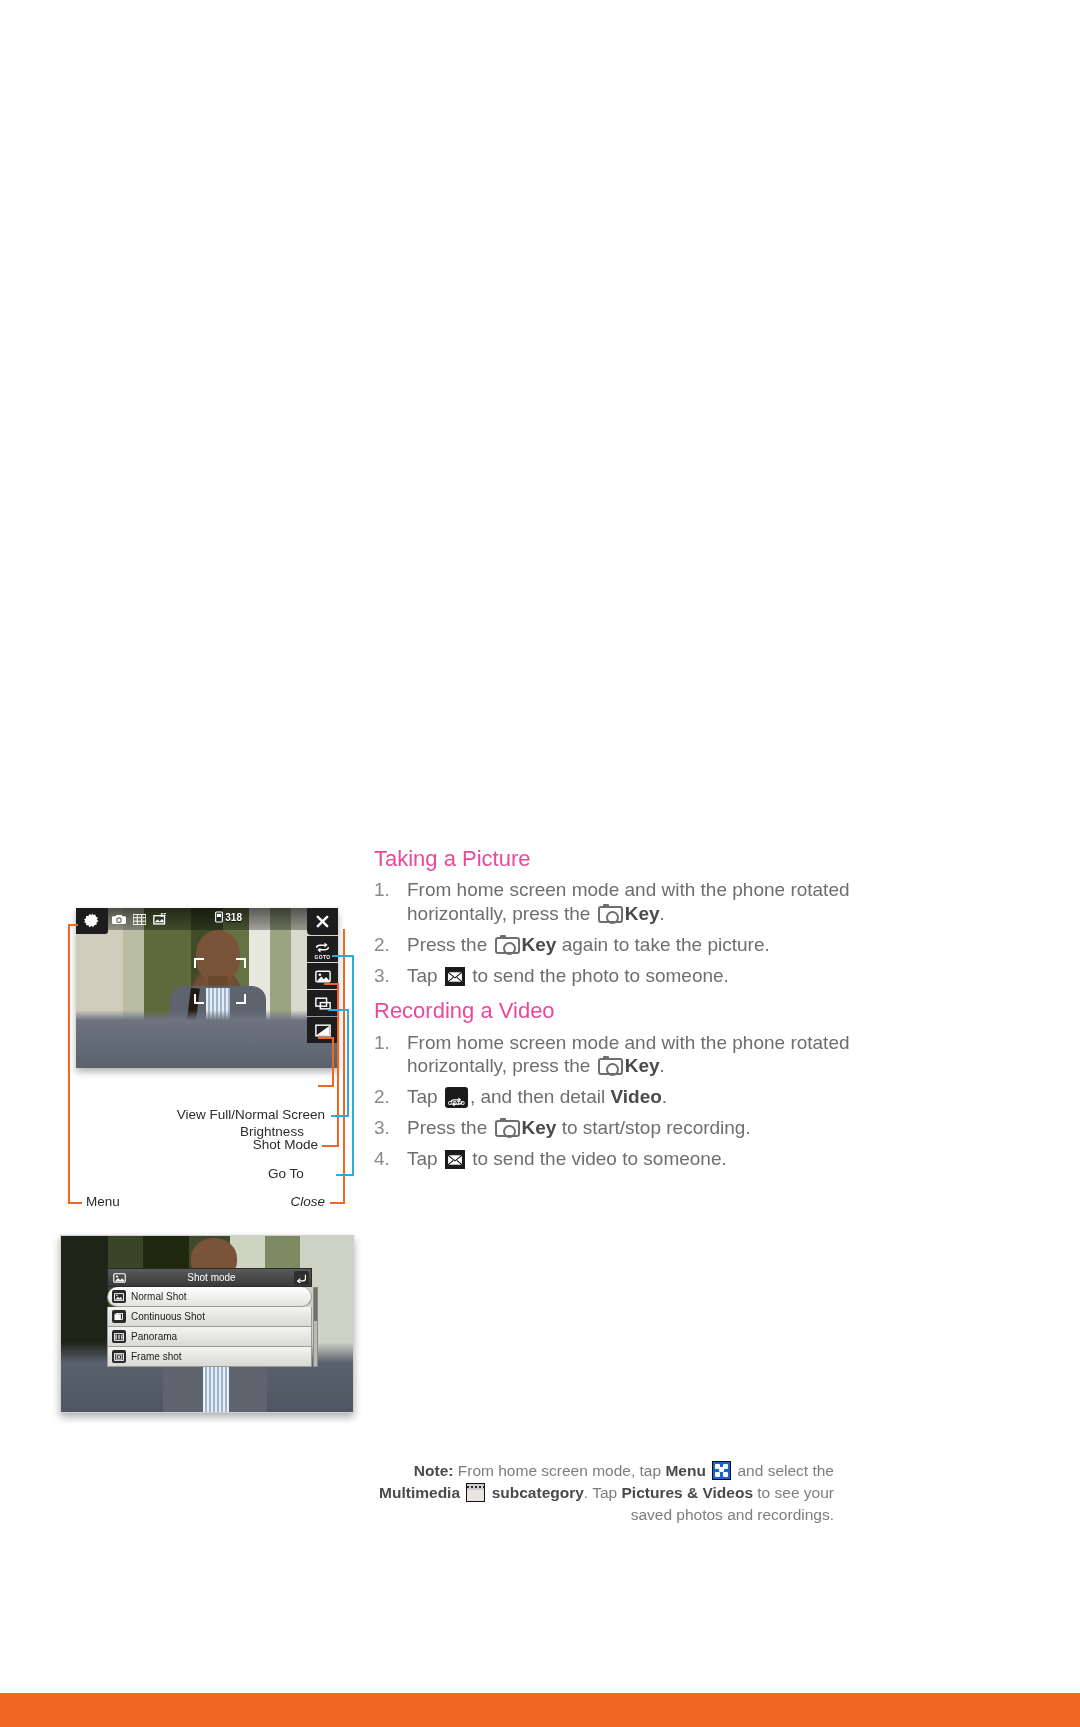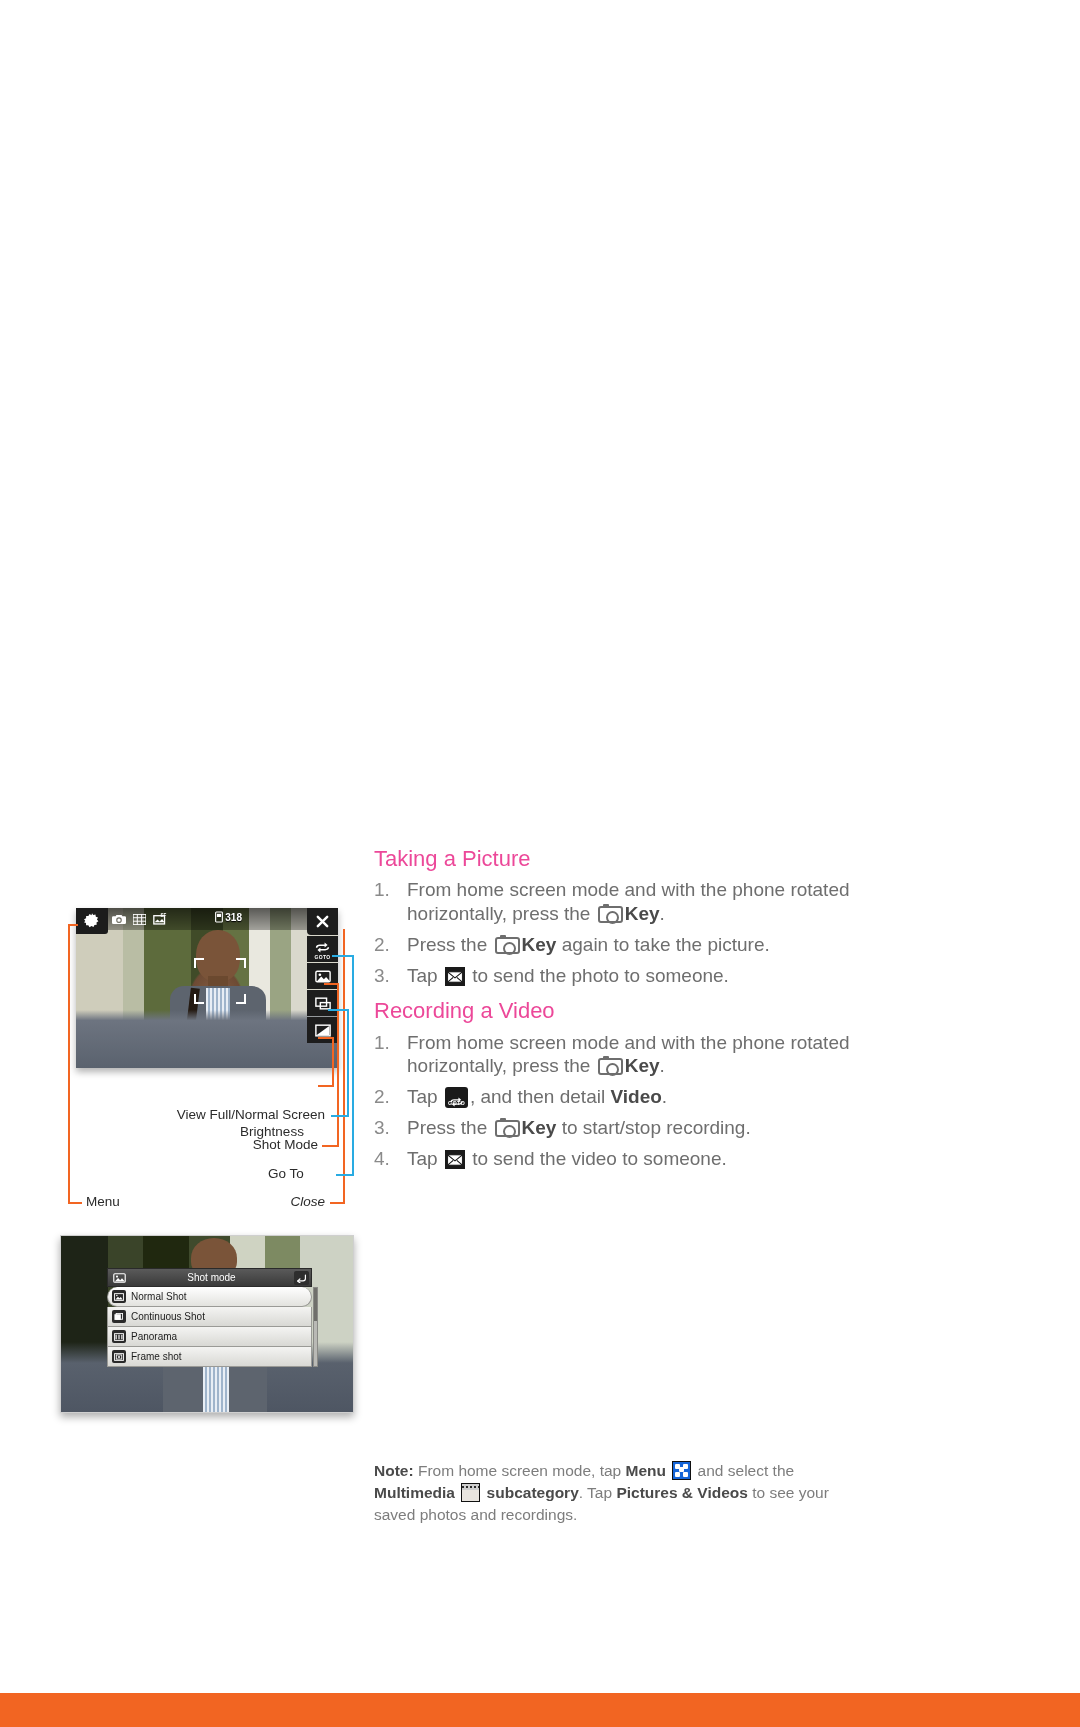--- a/index.html
+++ b/index.html
@@ -149,20 +149,21 @@
     background:#e9e5df;
   }
 
   
   .note{
     position:absolute;
     left:374px; top:1444px; width:460px;
     color:#7d7d7d;
     font-size:15.5px;
     line-height:1.42;
+    text-align:right;
   }
 
   
   .fig1{
     position:absolute;
     left:76px; top:908px;
     width:262px; height:160px;
     box-shadow:0 4px 7px rgba(0,0,0,0.30);
     overflow:hidden;
     background:#4d5a3a;

